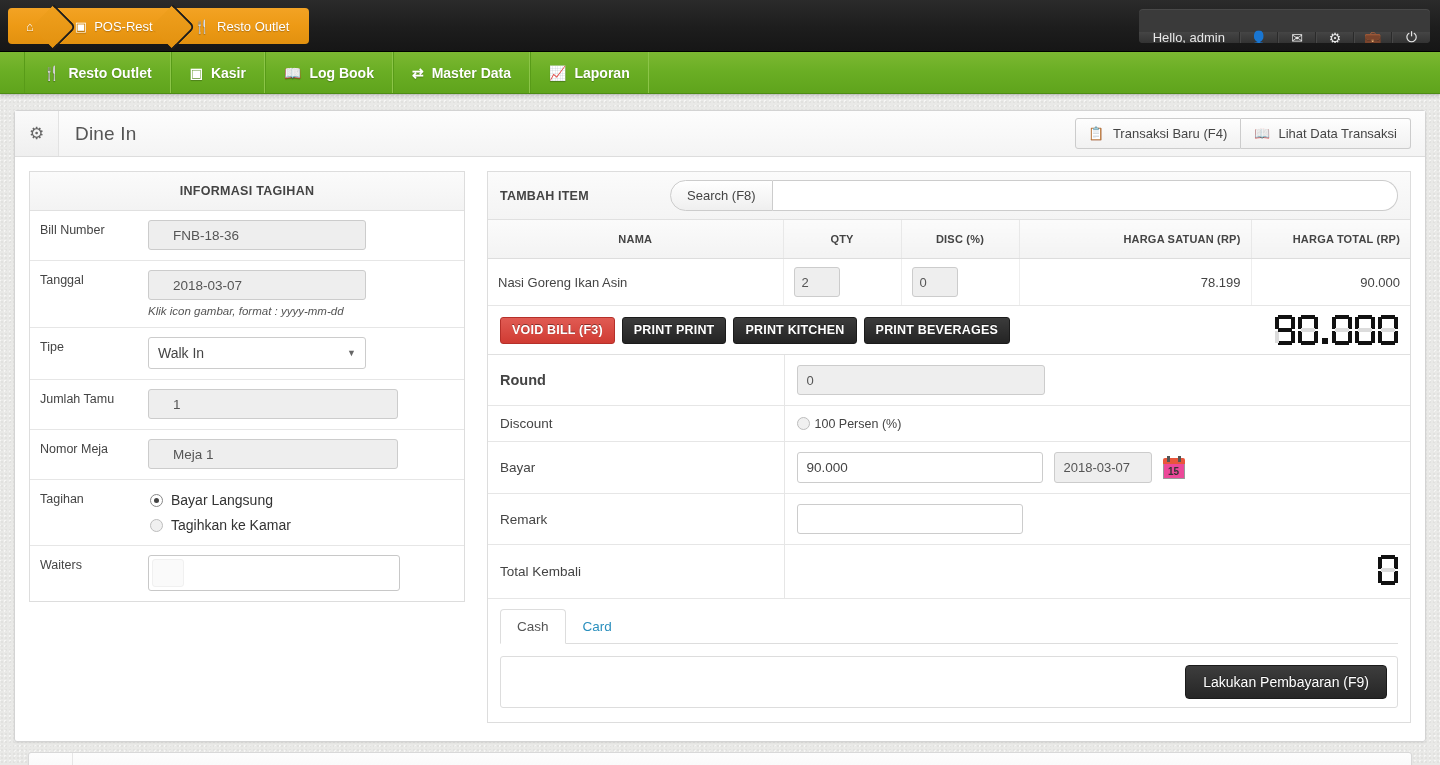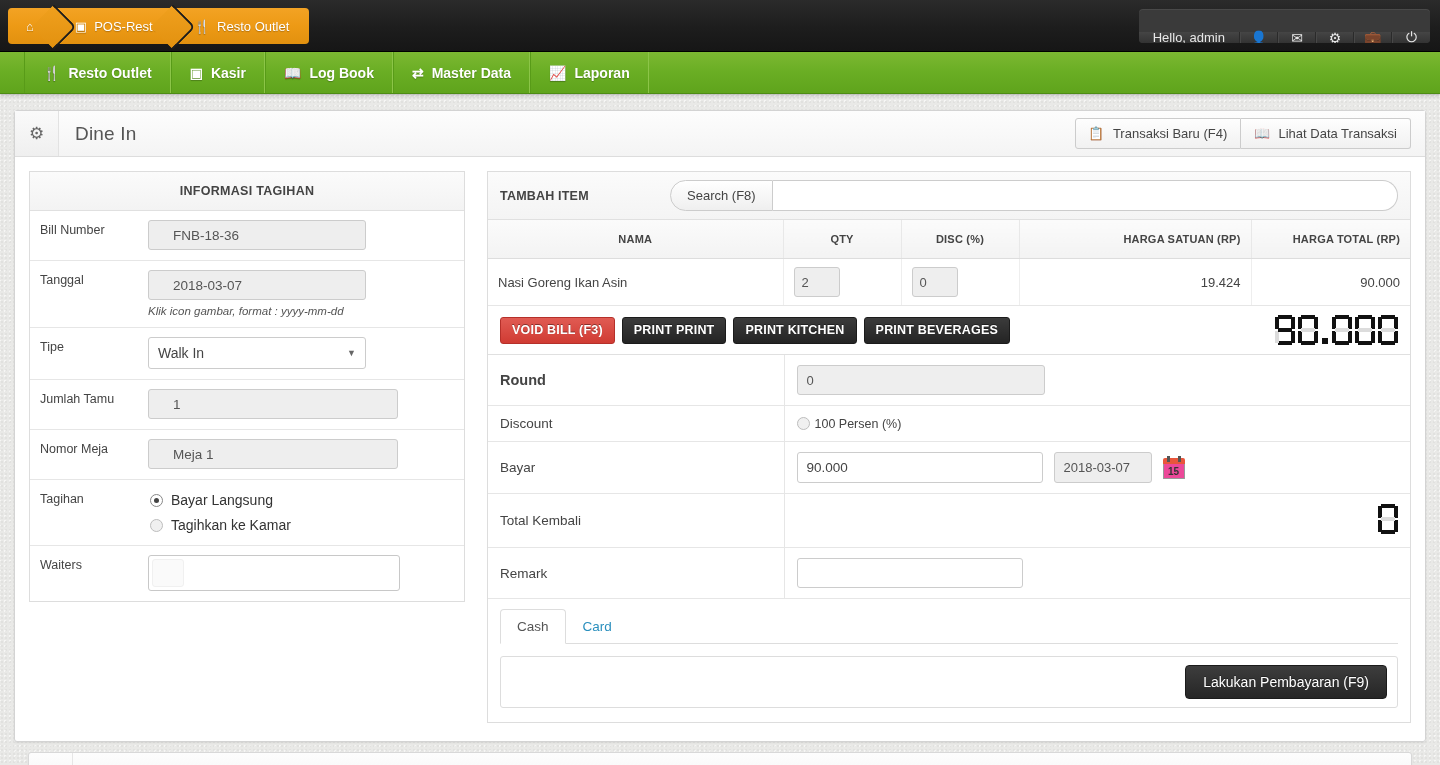--- a/index.html
+++ b/index.html
@@ -460,21 +460,21 @@
           </thead>
           <tbody>
             <tr>
               <td class="c-nama">Nasi Goreng Ikan Asin</td>
               <td class="c-qty">
                 <div class="minp">2</div>
               </td>
               <td class="c-disc">
                 <div class="minp">0</div>
               </td>
-              <td class="c-hs">19.424</td>
+              <td class="c-hs">78.199</td>
               <td class="c-ht">90.000</td>
             </tr>
           </tbody>
         </table>
 
         <div class="actbar">
           <div class="bb red">VOID BILL (F3)</div>
           <div class="bb">PRINT PRINT</div>
           <div class="bb">PRINT KITCHEN</div>
           <div class="bb">PRINT BEVERAGES</div>
@@ -556,41 +556,41 @@
                 <div class="cal">
                   <span class="p1"></span>
                       <span class="p2"></span>
                   <span class="top"></span>
                   <span class="bdy">15</span>
                 </div>
               </div>
             </td>
           </tr>
           <tr>
+            <td class="lbl">Remark</td>
+            <td>
+              <div class="remarkinp"></div>
+            </td>
+          </tr>
+          <tr>
             <td class="lbl">Total Kembali</td>
             <td class="kembali">
               <span class="seg" id="lcd-kembali">
                     <span class="d7">
                       <i class="a"></i>
                       <i class="b"></i>
                       <i class="c"></i>
                       <i class="d"></i>
                       <i class="e"></i>
                       <i class="f"></i>
                       <i class="g off"></i>
                     </span>
                   </span>
             </td>
           </tr>
-          <tr>
-            <td class="lbl">Remark</td>
-            <td>
-              <div class="remarkinp"></div>
-            </td>
-          </tr>
         </tbody>
           </table>
 
         <div class="tabsrow">
           <div class="tab on">Cash</div>
           <div class="tab">Card</div>
         </div>
         <div class="tabdiv"></div>
 
         <div class="tabpane">

